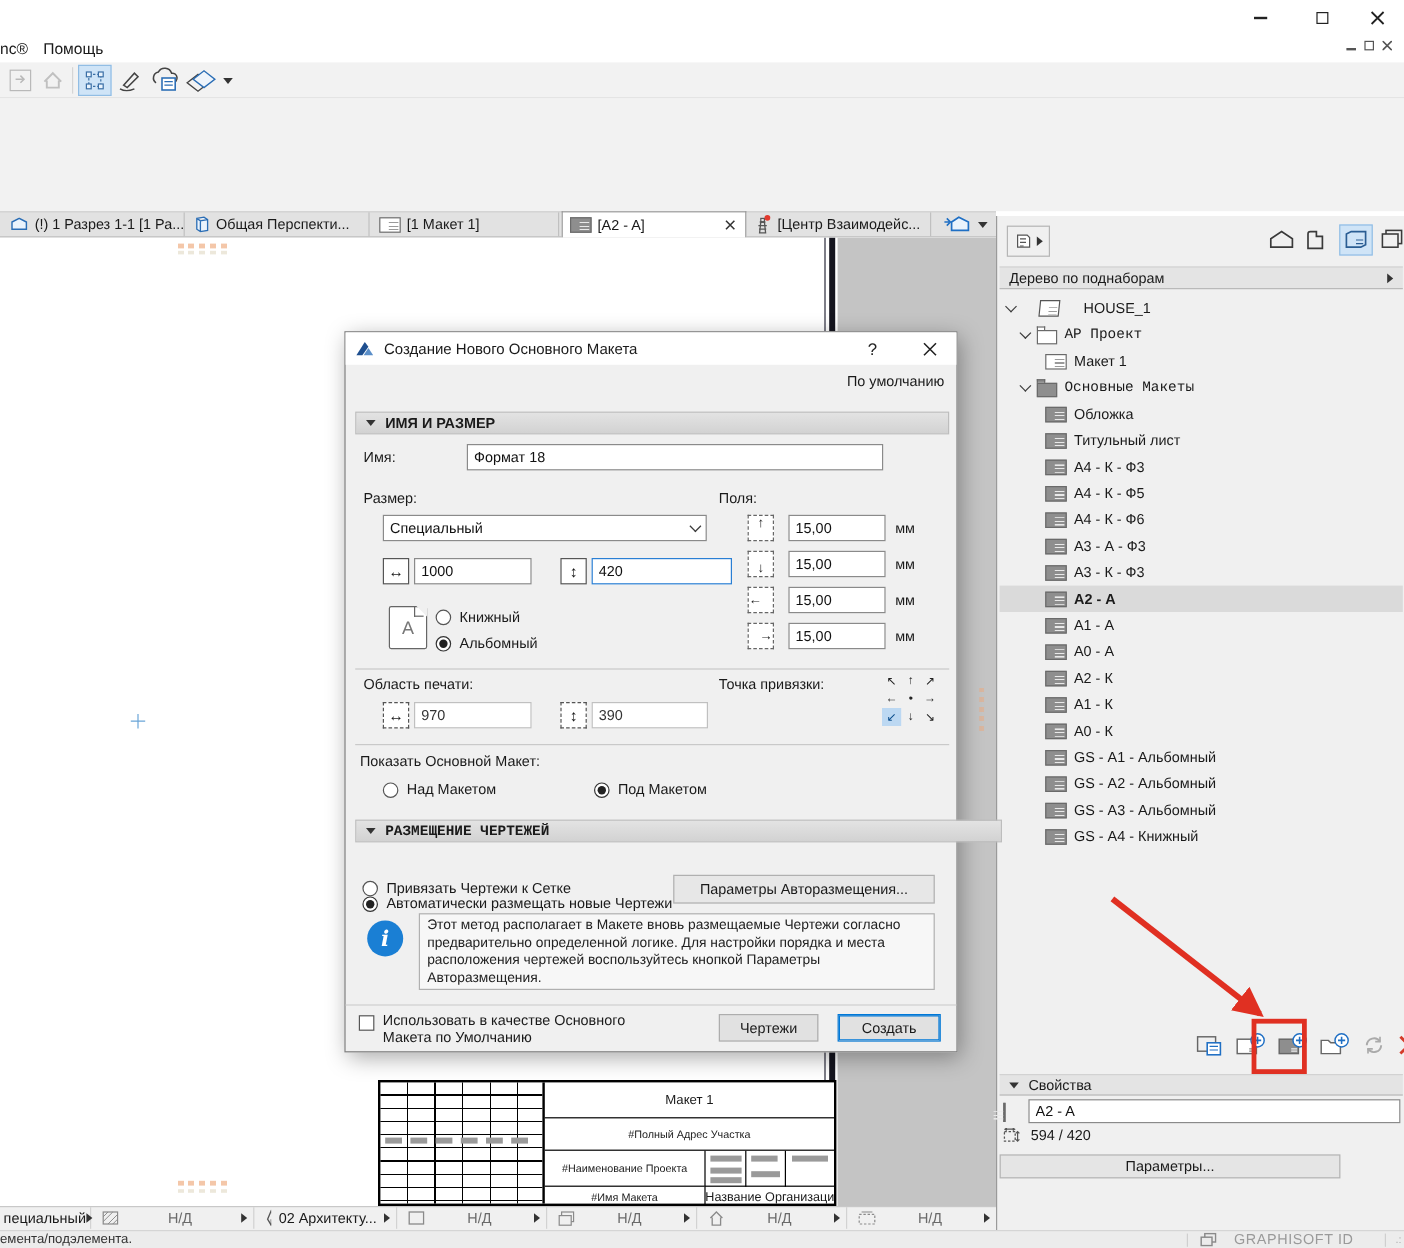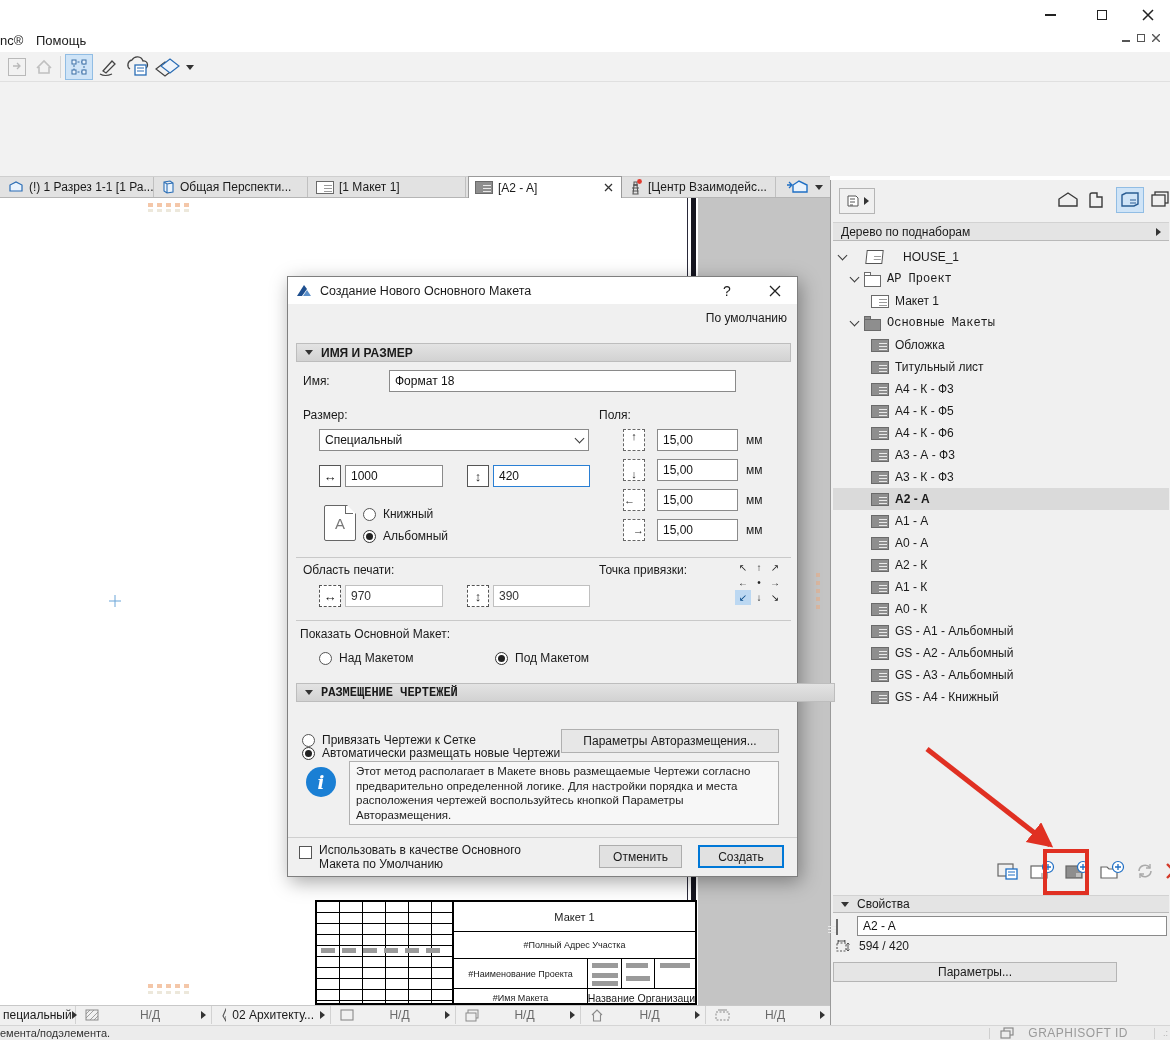--- a/index.html
+++ b/index.html
@@ -499,21 +499,21 @@
 
     <span class="abs txt" style="left:15px;top:131px;">Размер:</span>
     <div class="abs flex input" style="left:31px;top:152px;width:270px;height:22px;">
       <span class="txt" style="flex:1;">Специальный</span>
       <span class="chev"></span>
     </div>
 
     <div class="dimbox abs" style="left:31px;top:188px;">↔</div>
     <input class="input abs" style="left: 57px; top: 188px; width: 98px; height: 22px;" value="1000">
     <div class="dimbox abs" style="left:179px;top:188px;">↕</div>
-    <input class="input focus abs" style="left: 205px; top: 188px; width: 97px; height: 22px;" value="420">
+    <input class="input focus abs" style="left: 205px; top: 188px; width: 117px; height: 22px;" value="420">
 
     <span class="abs txt" style="left:311px;top:131px;">Поля:</span>
     <div class="marbox abs" style="left:335px;top:152px;align-items:flex-start;">↑</div>
     <input class="input abs" style="left: 369px; top: 152px; width: 81px; height: 22px;" value="15,00">
     <span class="abs txt" style="left:458px;top:156px;">мм</span>
 
     <div class="marbox abs" style="left:335px;top:182px;align-items:flex-end;">↓</div>
     <input class="input abs" style="left: 369px; top: 182px; width: 81px; height: 22px;" value="15,00">
     <span class="abs txt" style="left:458px;top:186px;">мм</span>
 
@@ -593,21 +593,21 @@
     </div>
     <div class="abs" style="left:61px;top:484px;width:430px;height:64px;background:#f7f7f7;border:1px solid #b0b0b0;box-sizing:border-box;padding:2px 6px;font-size:11.5px;line-height:14.5px;color:#222;">Этот метод располагает в Макете вновь размещаемые Чертежи согласно предварительно определенной логике. Для настройки порядка и места расположения чертежей воспользуйтесь кнопкой Параметры Авторазмещения.</div>
 
     <div class="abs" style="left:0;top:560px;width:509px;height:1px;background:#cfcfcf;"></div>
 
     <div class="abs flex" style="left:11px;top:566px;gap:7px;align-items:flex-start;">
       <span class="check" style="margin-top:3px;"></span>
       <span style="width:212px;line-height:14px;">Использовать в качестве Основного Макета по Умолчанию</span>
     </div>
     <div class="btn abs" style="left:311px;top:568px;width:83px;height:23px;">
-        <span>Отменить</span>
+        <span>Чертежи</span>
       </div>
     <div class="btn def abs" style="left:410px;top:568px;width:86px;height:23px;">
         <span>Создать</span>
       </div>
   </div>
 
   <svg class="abs" style="left:895px;top:735px;pointer-events:none;" width="220" height="170">
     <defs>
       <marker id="ah" markerWidth="6" markerHeight="6" refX="4.2" refY="2.5" orient="auto">
         <path d="M0 0 L5 2.5 L0 5 Z" fill="#e03022"></path>

